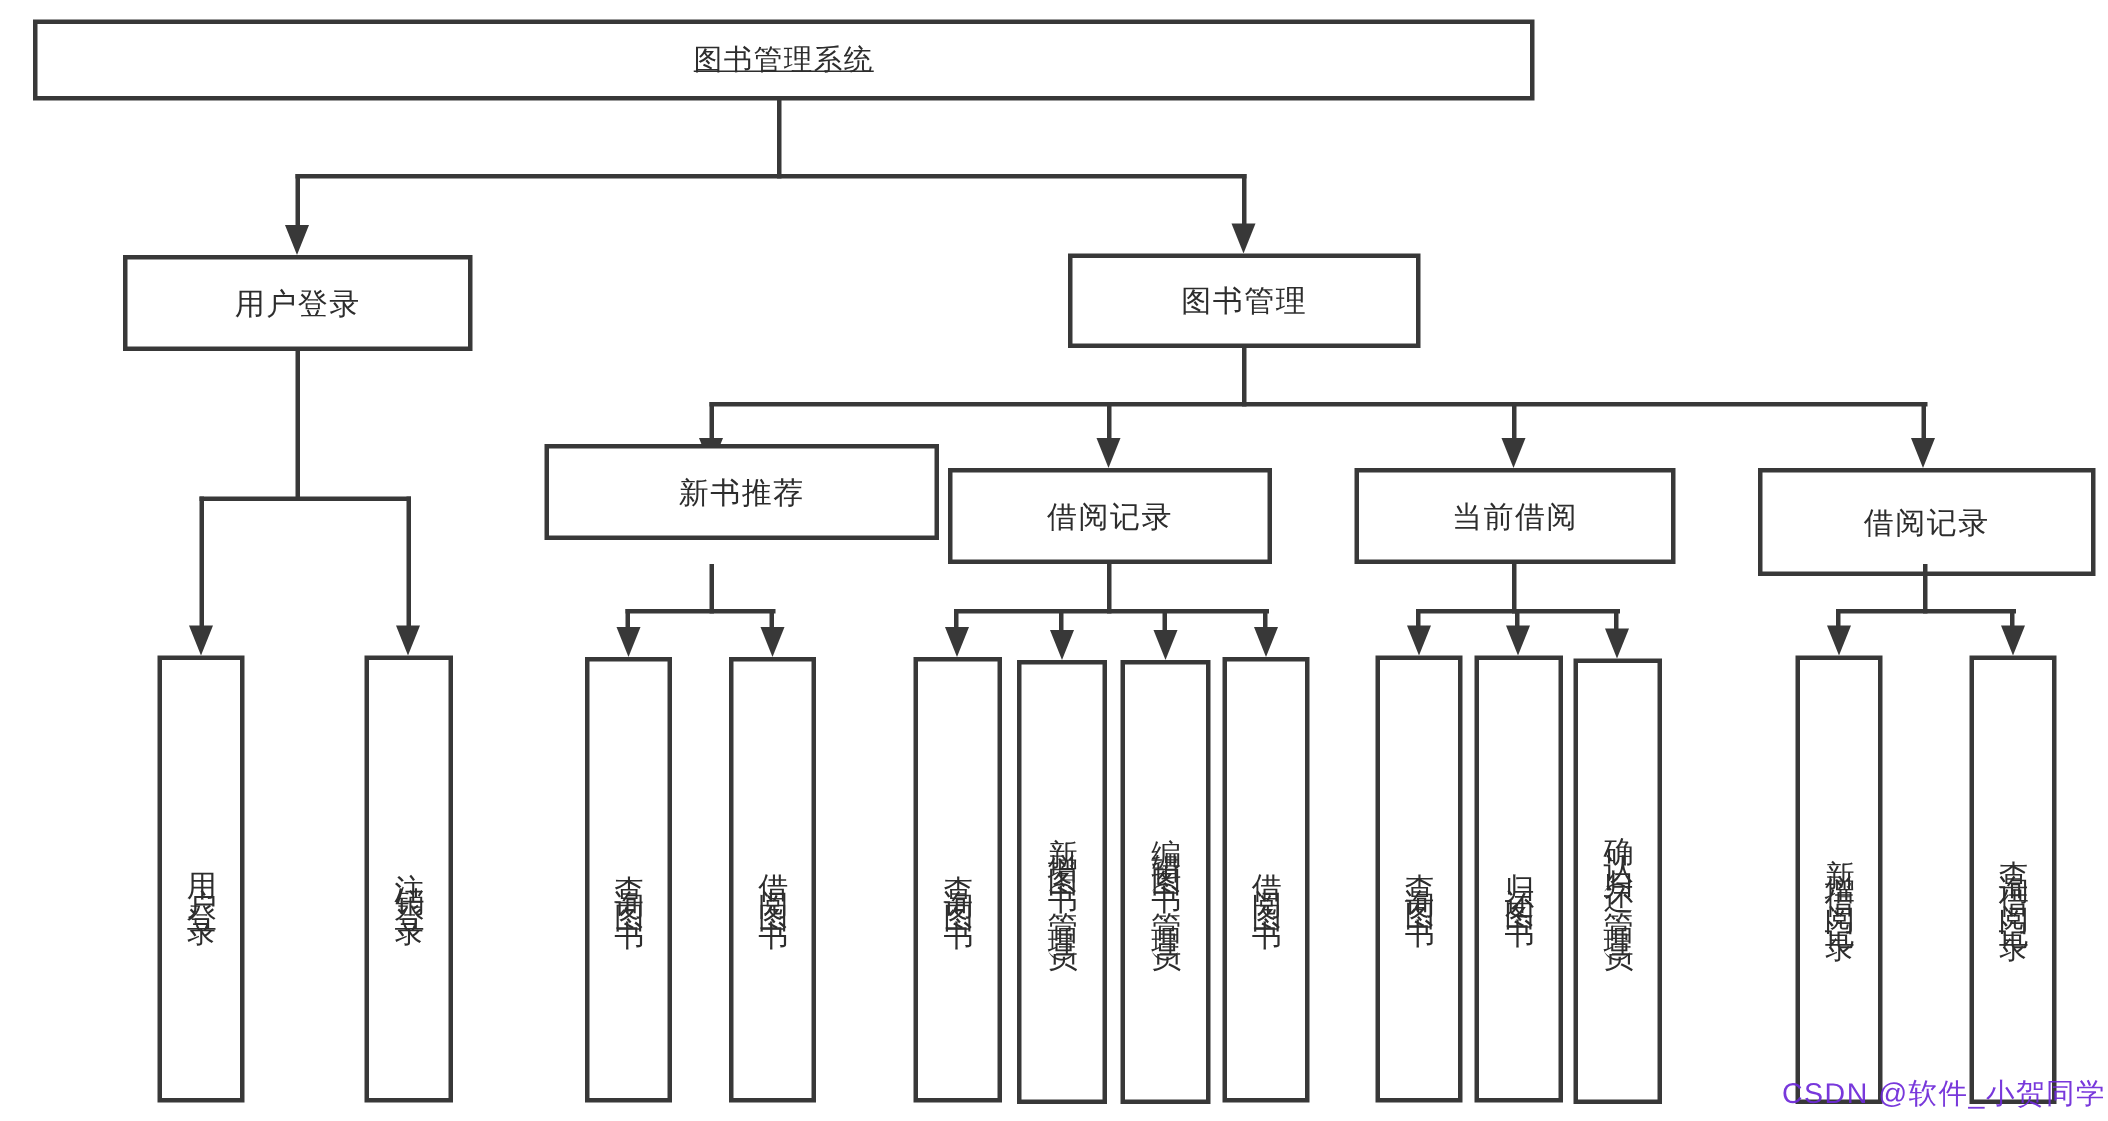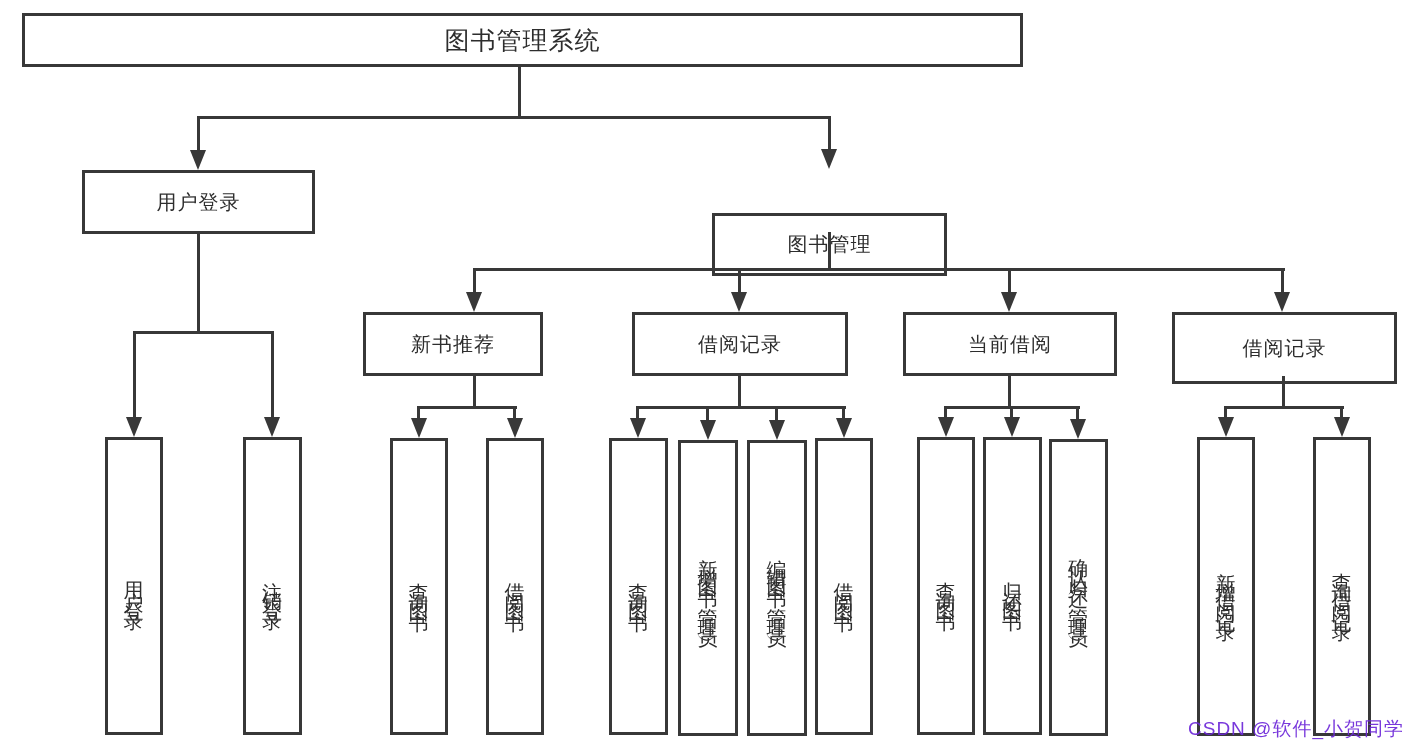--- a/index.html
+++ b/index.html
@@ -15,21 +15,21 @@
   .node {
     position: absolute;
     border: 3px solid #383838;
     background: #ffffff;
     display: flex;
     align-items: center;
     justify-content: center;
     color: #2d2d2d;
   }
   .h-node { font-size: 20px; letter-spacing: 1px; }
-  .root-node { font-size: 25px; letter-spacing: 1px; }
+  .root-node { font-size: 19px; letter-spacing: 1px; text-decoration: underline; }
   .leaf-node span {
     writing-mode: vertical-rl;
     text-orientation: mixed;
     font-size: 20px;
     letter-spacing: 10px;
     line-height: 1;
     white-space: nowrap;
   }
   .vline, .hline { position: absolute; background: #383838; }
   .arrowhead {
@@ -61,21 +61,21 @@
   <div>
     <div class="vline" style="left:518px; top:66px; width:3px; height:53px;"></div>
     <div class="hline" style="left:197px; top:116px; width:634px; height:3px;"></div>
     <div class="vline" style="left:197px; top:116px; width:3px; height:36px;"></div>
     <div class="arrowhead" style="left:190px; top:150px;"></div>
     <div class="vline" style="left:828px; top:116px; width:3px; height:36px;"></div>
     <div class="arrowhead" style="left:821px; top:149px;"></div>
   </div>
 
   <div class="node h-node" style="left:82px; top:170px; width:233px; height:64px;">用户登录</div>
-  <div class="node h-node" style="left:712px; top:169px; width:235px; height:63px;margin-top:44px;">图书管理</div>
+  <div class="node h-node" style="left:712px; top:169px; width:235px; height:63px;">图书管理</div>
 
   <div>
     <div class="vline" style="left:197px; top:234px; width:3px; height:100px;"></div>
     <div class="hline" style="left:133px; top:331px; width:141px; height:3px;"></div>
     <div class="vline" style="left:133px; top:331px; width:3px; height:88px;"></div>
     <div class="arrowhead" style="left:126px; top:417px;"></div>
     <div class="vline" style="left:271px; top:331px; width:3px; height:88px;"></div>
     <div class="arrowhead" style="left:264px; top:417px;"></div>
   </div>
 
@@ -85,21 +85,21 @@
     <div class="vline" style="left:473px; top:268px; width:3px; height:27px;"></div>
     <div class="arrowhead" style="left:466px; top:292px;"></div>
     <div class="vline" style="left:738px; top:268px; width:3px; height:27px;"></div>
     <div class="arrowhead" style="left:731px; top:292px;"></div>
     <div class="vline" style="left:1008px; top:268px; width:3px; height:27px;"></div>
     <div class="arrowhead" style="left:1001px; top:292px;"></div>
     <div class="vline" style="left:1281px; top:268px; width:3px; height:27px;"></div>
     <div class="arrowhead" style="left:1274px; top:292px;"></div>
   </div>
 
-  <div class="node h-node" style="left:363px; top:312px; width:180px; height:64px;">新书推荐</div>
+  <div class="node h-node" style="left:363px; top:296px; width:263px; height:64px;">新书推荐</div>
   <div class="node h-node" style="left:632px; top:312px; width:216px; height:64px;">借阅记录</div>
   <div class="node h-node" style="left:903px; top:312px; width:214px; height:64px;">当前借阅</div>
   <div class="node h-node" style="left:1172px; top:312px; width:225px; height:72px;">借阅记录</div>
 
   <div>
     <div class="vline" style="left:473px; top:376px; width:3px; height:33px;"></div>
     <div class="hline" style="left:417px; top:406px; width:100px; height:3px;"></div>
     <div class="vline" style="left:417px; top:406px; width:3px; height:14px;"></div>
     <div class="arrowhead" style="left:411px; top:418px;"></div>
     <div class="vline" style="left:513px; top:406px; width:3px; height:14px;"></div>

